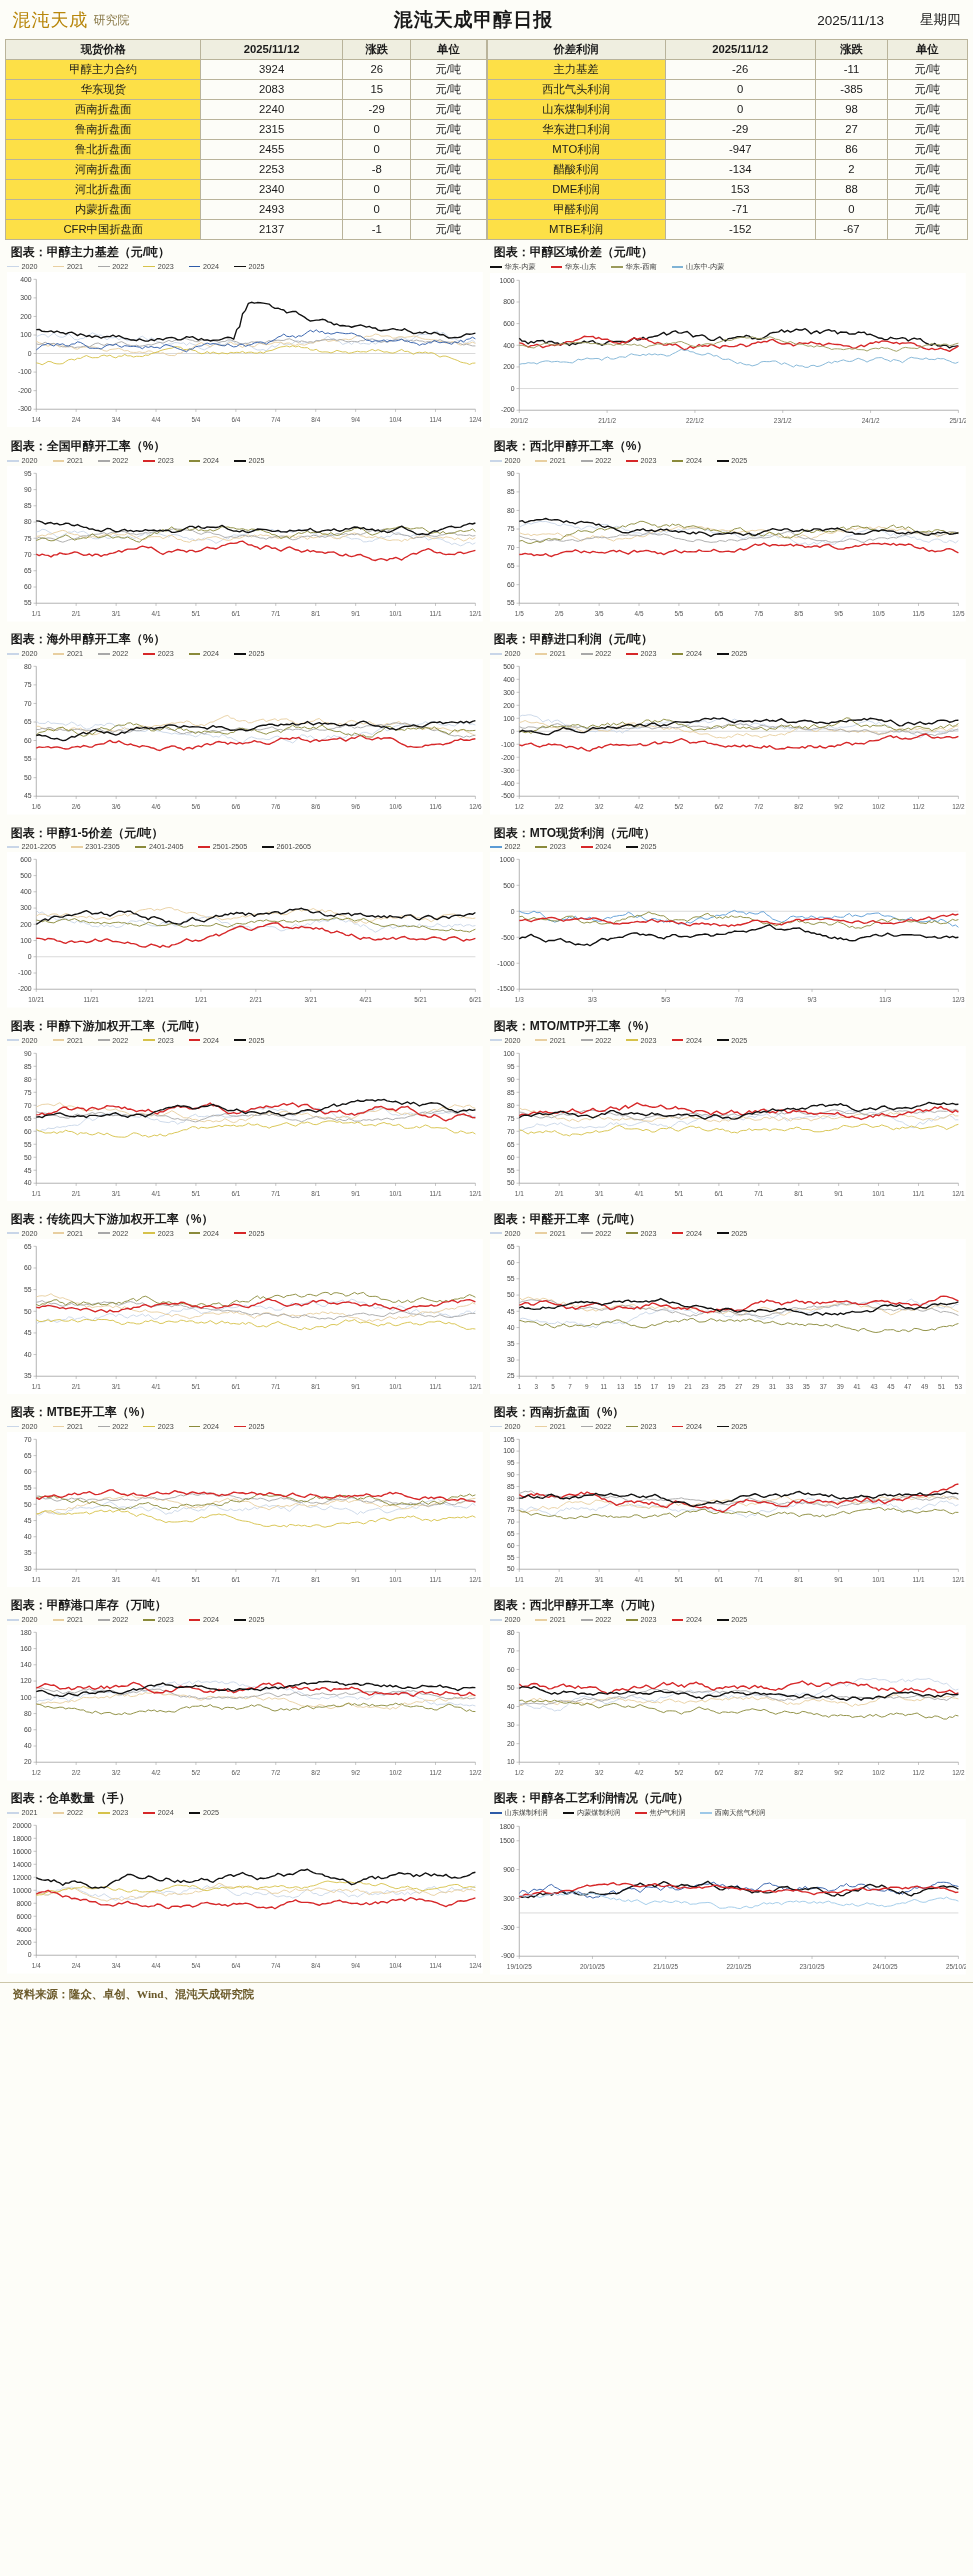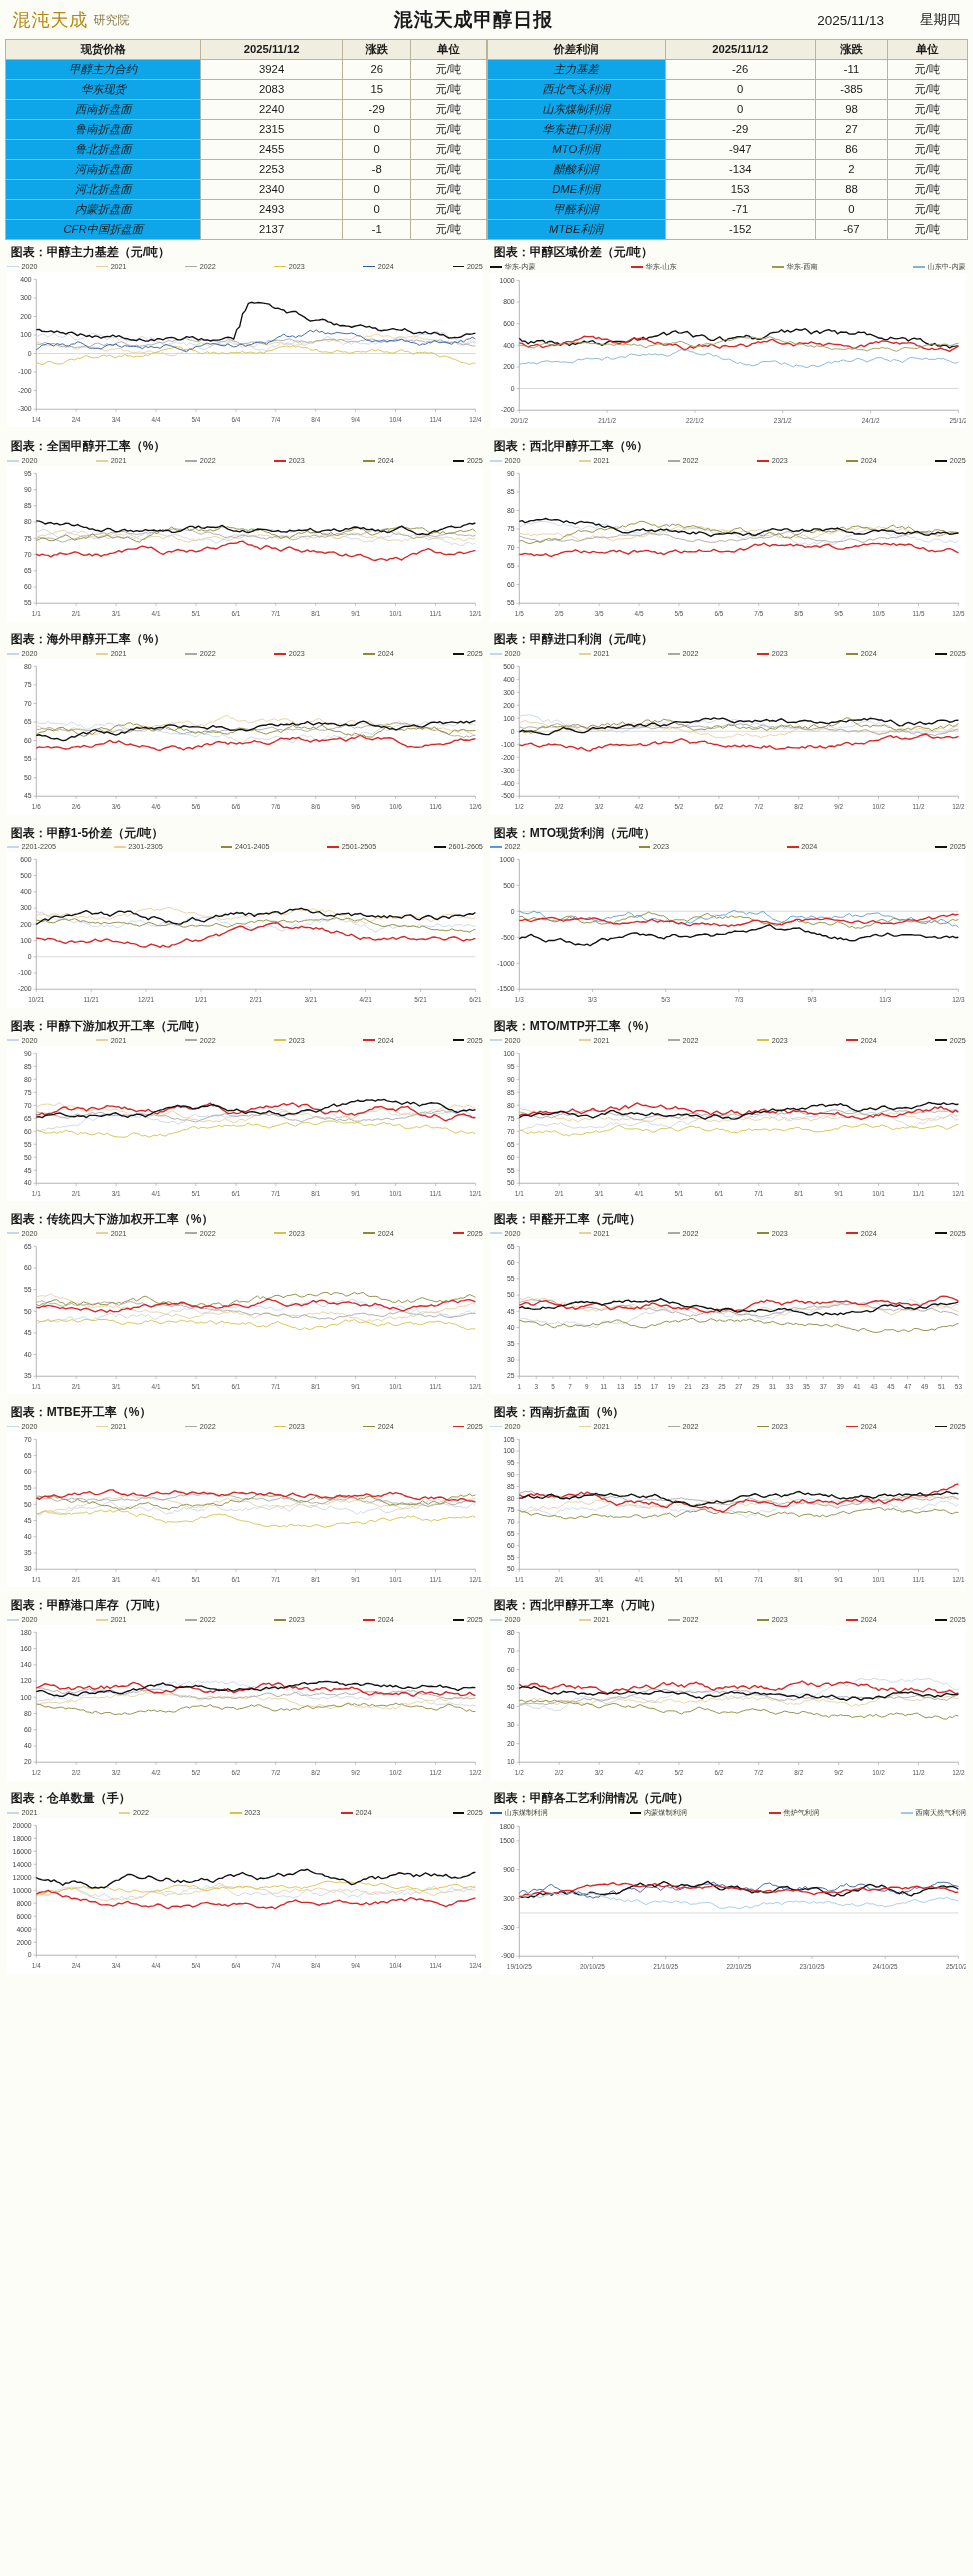--- a/index.html
+++ b/index.html
@@ -40,32 +40,32 @@
     border: 0.9px solid #b9b39a;
     height: 20px;
     padding: 0 3.6px;
     text-align: center;
     white-space: nowrap;
   }
   table.price th {
     background: #efeee0;
     font-weight: bold;
   }
-  table.price td.label { text-align: center; background: #0ea5e9; font-style: italic; }
+  table.price td.label { text-align: center; background: #fde047; }
   table.price td.num { text-align: center; }
 
   
   .grid { display: flex; flex-wrap: wrap; padding: 0 3.6px; }
   .cell { width: 50%; padding: 1.8px 3.6px 5.4px 3.6px; }
   .cell-title {
     font-size: 12px; font-weight: bold; padding: 2.7px 0 0.9px 3.6px;
     white-space: nowrap;
   }
   .legend {
-    display: flex; gap: 1px; justify-content: space-between;
+    display: flex; gap: 15px; justify-content: flex-start;
     font-size: 7.2px; color: #444; margin-bottom: 0.9px; flex-wrap: wrap;
   }
   .legend span.k { display: inline-flex; align-items: center; gap: 2.7px; }
   .legend i { width: 11.7px; height: 1.8px; display: inline-block; }
   .plot { width: 100%; display: block; }
   .axis-lab { font-size: 7px; fill: #555; }
   .ytick { font-size: 7.5px; fill: #444; }
   .footer {
     font-size: 11.3px; font-weight: bold; color: #6b5a2a;
     padding: 3.6px 0 1.8px 12.6px;
@@ -1351,14 +1351,15 @@
           <line x1="512.0" y1="150" x2="512.0" y2="153" stroke="#999" stroke-width="0.6"></line>
           <text class="axis-lab" x="512.0" y="164" text-anchor="middle">25/10/25</text>
           <path d="M32.0 81.2 L35.2 78.1 L38.4 78.7 L41.7 81.5 L44.9 78.8 L48.1 76.6 L51.3 78.0 L54.6 76.8 L57.8 77.7 L61.0 75.3 L64.2 72.6 L67.4 71.6 L70.7 74.5 L73.9 75.8 L77.1 77.8 L80.3 78.5 L83.5 81.2 L86.8 80.4 L90.0 80.3 L93.2 82.2 L96.4 79.4 L99.7 81.1 L102.9 83.0 L106.1 85.6 L109.3 84.5 L112.5 86.5 L115.8 85.2 L119.0 85.3 L122.2 82.7 L125.4 83.5 L128.6 82.2 L131.9 79.4 L135.1 78.5 L138.3 81.3 L141.5 80.4 L144.8 77.8 L148.0 76.6 L151.2 74.9 L154.4 76.4 L157.6 76.0 L160.9 78.0 L164.1 80.2 L167.3 77.3 L170.5 74.4 L173.7 74.3 L177.0 74.9 L180.2 74.0 L183.4 75.6 L186.6 78.0 L189.9 75.4 L193.1 72.8 L196.3 75.2 L199.5 75.2 L202.7 77.3 L206.0 77.5 L209.2 76.6 L212.4 75.0 L215.6 75.0 L218.8 73.6 L222.1 74.3 L225.3 72.4 L228.5 72.2 L231.7 71.1 L235.0 71.1 L238.2 71.4 L241.4 70.3 L244.6 69.1 L247.8 71.6 L251.1 72.8 L254.3 71.6 L257.5 73.7 L260.7 76.5 L263.9 74.6 L267.2 74.6 L270.4 72.6 L273.6 75.6 L276.8 76.3 L280.1 75.1 L283.3 76.8 L286.5 76.6 L289.7 78.4 L292.9 76.5 L296.2 73.6 L299.4 71.0 L302.6 70.6 L305.8 69.9 L309.0 72.3 L312.3 72.7 L315.5 74.1 L318.7 74.9 L321.9 77.8 L325.2 75.7 L328.4 75.9 L331.6 78.6 L334.8 77.7 L338.0 75.0 L341.3 76.2 L344.5 73.6 L347.7 76.3 L350.9 76.4 L354.1 75.7 L357.4 74.6 L360.6 75.0 L363.8 75.4 L367.0 76.6 L370.3 79.0 L373.5 78.1 L376.7 77.7 L379.9 75.7 L383.1 72.9 L386.4 73.2 L389.6 70.6 L392.8 73.6 L396.0 74.2 L399.2 73.9 L402.5 71.6 L405.7 71.2 L408.9 71.6 L412.1 74.1 L415.4 76.9 L418.6 76.7 L421.8 77.2 L425.0 78.1 L428.2 78.6 L431.5 78.9 L434.7 77.1 L437.9 78.7 L441.1 78.8 L444.3 81.5 L447.6 79.8 L450.8 82.1 L454.0 79.4 L457.2 79.5 L460.5 77.7 L463.7 74.9 L466.9 75.7 L470.1 74.1 L473.3 75.9 L476.6 75.3 L479.8 74.9 L483.0 72.4 L486.2 71.5 L489.4 69.2 L492.7 69.3 L495.9 69.1 L499.1 69.4 L502.3 70.1 L505.6 72.3 L508.8 73.0 L512.0 73.8 " fill="none" stroke="#2d5ba8" stroke-width="1" stroke-linejoin="round"></path>
           <path d="M32.0 84.2 L35.2 85.7 L38.4 84.9 L41.7 85.9 L44.9 83.9 L48.1 85.3 L51.3 83.3 L54.6 80.9 L57.8 82.8 L61.0 81.6 L64.2 81.8 L67.4 83.3 L70.7 80.7 L73.9 81.3 L77.1 79.1 L80.3 80.2 L83.5 82.4 L86.8 81.1 L90.0 78.9 L93.2 81.1 L96.4 82.5 L99.7 82.9 L102.9 82.3 L106.1 82.6 L109.3 80.1 L112.5 80.3 L115.8 81.7 L119.0 82.1 L122.2 82.4 L125.4 82.3 L128.6 81.8 L131.9 81.5 L135.1 81.0 L138.3 81.8 L141.5 80.6 L144.8 78.4 L148.0 76.9 L151.2 75.5 L154.4 73.9 L157.6 72.7 L160.9 72.2 L164.1 70.1 L167.3 71.7 L170.5 73.7 L173.7 71.7 L177.0 71.9 L180.2 74.2 L183.4 72.0 L186.6 70.4 L189.9 68.5 L193.1 69.5 L196.3 71.5 L199.5 73.8 L202.7 73.6 L206.0 73.5 L209.2 71.6 L212.4 72.4 L215.6 72.1 L218.8 73.5 L222.1 74.1 L225.3 73.7 L228.5 72.0 L231.7 71.9 L235.0 69.9 L238.2 68.1 L241.4 70.7 L244.6 72.9 L247.8 75.1 L251.1 77.2 L254.3 77.5 L257.5 75.5 L260.7 74.2 L263.9 73.5 L267.2 74.6 L270.4 74.0 L273.6 76.1 L276.8 76.6 L280.1 77.8 L283.3 78.7 L286.5 80.8 L289.7 79.5 L292.9 79.8 L296.2 78.7 L299.4 80.5 L302.6 80.8 L305.8 80.5 L309.0 79.7 L312.3 77.3 L315.5 75.1 L318.7 74.2 L321.9 74.3 L325.2 73.8 L328.4 76.2 L331.6 77.2 L334.8 77.4 L338.0 77.6 L341.3 77.2 L344.5 76.2 L347.7 77.3 L350.9 75.6 L354.1 75.1 L357.4 75.2 L360.6 77.0 L363.8 79.3 L367.0 81.0 L370.3 82.2 L373.5 83.7 L376.7 84.2 L379.9 81.7 L383.1 83.7 L386.4 83.6 L389.6 81.2 L392.8 80.2 L396.0 78.0 L399.2 78.2 L402.5 78.7 L405.7 76.3 L408.9 74.4 L412.1 72.4 L415.4 71.4 L418.6 72.6 L421.8 74.3 L425.0 74.2 L428.2 72.3 L431.5 73.8 L434.7 76.2 L437.9 77.2 L441.1 78.5 L444.3 80.2 L447.6 81.8 L450.8 79.3 L454.0 81.0 L457.2 82.9 L460.5 84.0 L463.7 81.6 L466.9 81.3 L470.1 80.2 L473.3 78.1 L476.6 77.0 L479.8 75.8 L483.0 76.0 L486.2 75.5 L489.4 75.1 L492.7 73.6 L495.9 73.1 L499.1 74.6 L502.3 73.8 L505.6 73.7 L508.8 74.9 L512.0 76.8 " fill="none" stroke="#111111" stroke-width="1.5" stroke-linejoin="round"></path>
           <path d="M32.0 85.1 L35.2 84.0 L38.4 82.3 L41.7 82.8 L44.9 83.2 L48.1 81.4 L51.3 80.6 L54.6 80.2 L57.8 78.7 L61.0 80.4 L64.2 81.0 L67.4 81.6 L70.7 81.1 L73.9 81.0 L77.1 79.5 L80.3 78.4 L83.5 78.0 L86.8 78.2 L90.0 78.6 L93.2 77.1 L96.4 75.6 L99.7 74.7 L102.9 73.6 L106.1 72.2 L109.3 73.4 L112.5 72.7 L115.8 72.2 L119.0 71.6 L122.2 71.6 L125.4 71.1 L128.6 71.9 L131.9 70.5 L135.1 69.7 L138.3 71.7 L141.5 72.0 L144.8 70.8 L148.0 70.4 L151.2 71.0 L154.4 71.8 L157.6 73.2 L160.9 73.5 L164.1 74.2 L167.3 73.2 L170.5 73.0 L173.7 72.3 L177.0 71.7 L180.2 70.7 L183.4 72.1 L186.6 73.4 L189.9 74.0 L193.1 73.1 L196.3 72.1 L199.5 72.9 L202.7 74.1 L206.0 75.9 L209.2 75.3 L212.4 74.3 L215.6 75.3 L218.8 75.8 L222.1 75.2 L225.3 75.2 L228.5 74.1 L231.7 75.7 L235.0 74.4 L238.2 74.1 L241.4 73.7 L244.6 72.4 L247.8 72.5 L251.1 73.8 L254.3 74.7 L257.5 74.6 L260.7 75.4 L263.9 74.9 L267.2 75.7 L270.4 76.1 L273.6 77.4 L276.8 76.1 L280.1 77.1 L283.3 77.3 L286.5 78.7 L289.7 78.6 L292.9 78.1 L296.2 79.1 L299.4 79.5 L302.6 78.6 L305.8 78.0 L309.0 79.3 L312.3 80.0 L315.5 78.3 L318.7 78.6 L321.9 77.5 L325.2 77.5 L328.4 78.0 L331.6 78.7 L334.8 77.2 L338.0 78.5 L341.3 79.5 L344.5 79.6 L347.7 80.2 L350.9 81.3 L354.1 82.7 L357.4 81.0 L360.6 80.4 L363.8 80.5 L367.0 79.7 L370.3 80.4 L373.5 79.6 L376.7 80.0 L379.9 80.7 L383.1 80.1 L386.4 78.3 L389.6 77.1 L392.8 78.1 L396.0 77.8 L399.2 76.8 L402.5 76.7 L405.7 75.3 L408.9 76.2 L412.1 77.8 L415.4 78.0 L418.6 77.0 L421.8 76.9 L425.0 77.6 L428.2 76.5 L431.5 75.4 L434.7 76.1 L437.9 74.6 L441.1 74.6 L444.3 74.4 L447.6 74.9 L450.8 76.3 L454.0 74.9 L457.2 76.0 L460.5 74.4 L463.7 74.1 L466.9 73.4 L470.1 74.8 L473.3 75.6 L476.6 75.4 L479.8 74.4 L483.0 73.8 L486.2 75.3 L489.4 74.8 L492.7 75.7 L495.9 75.4 L499.1 76.5 L502.3 77.9 L505.6 78.8 L508.8 80.3 L512.0 80.0 " fill="none" stroke="#d62728" stroke-width="1.5" stroke-linejoin="round"></path>
           <path d="M32.0 83.8 L35.2 83.6 L38.4 85.2 L41.7 83.9 L44.9 82.7 L48.1 83.3 L51.3 84.7 L54.6 85.8 L57.8 84.8 L61.0 83.3 L64.2 82.9 L67.4 82.1 L70.7 81.5 L73.9 83.5 L77.1 82.1 L80.3 83.0 L83.5 82.4 L86.8 81.2 L90.0 80.5 L93.2 79.1 L96.4 81.4 L99.7 82.9 L102.9 82.5 L106.1 81.9 L109.3 81.2 L112.5 81.1 L115.8 82.4 L119.0 83.1 L122.2 84.2 L125.4 85.4 L128.6 86.0 L131.9 87.7 L135.1 86.5 L138.3 88.4 L141.5 87.4 L144.8 89.4 L148.0 90.0 L151.2 88.3 L154.4 90.5 L157.6 89.2 L160.9 88.3 L164.1 90.2 L167.3 91.9 L170.5 93.6 L173.7 92.0 L177.0 90.8 L180.2 89.6 L183.4 90.4 L186.6 91.0 L189.9 89.2 L193.1 90.3 L196.3 91.2 L199.5 91.2 L202.7 89.5 L206.0 90.1 L209.2 91.8 L212.4 90.4 L215.6 91.2 L218.8 93.3 L222.1 92.9 L225.3 93.0 L228.5 91.9 L231.7 91.6 L235.0 91.5 L238.2 91.2 L241.4 91.7 L244.6 93.4 L247.8 95.5 L251.1 97.5 L254.3 97.5 L257.5 97.3 L260.7 96.2 L263.9 96.2 L267.2 96.6 L270.4 97.6 L273.6 98.0 L276.8 96.3 L280.1 95.3 L283.3 96.8 L286.5 97.0 L289.7 94.9 L292.9 94.9 L296.2 93.1 L299.4 91.4 L302.6 93.0 L305.8 91.7 L309.0 92.7 L312.3 91.4 L315.5 91.5 L318.7 93.6 L321.9 91.6 L325.2 90.4 L328.4 90.0 L331.6 90.7 L334.8 89.4 L338.0 91.0 L341.3 90.0 L344.5 90.1 L347.7 91.9 L350.9 91.8 L354.1 90.2 L357.4 92.2 L360.6 90.7 L363.8 92.0 L367.0 90.6 L370.3 89.7 L373.5 91.7 L376.7 91.8 L379.9 93.1 L383.1 93.9 L386.4 94.7 L389.6 93.1 L392.8 93.8 L396.0 92.5 L399.2 94.5 L402.5 95.3 L405.7 94.1 L408.9 93.2 L412.1 91.5 L415.4 93.0 L418.6 92.6 L421.8 94.1 L425.0 95.0 L428.2 94.3 L431.5 95.9 L434.7 95.3 L437.9 95.1 L441.1 94.2 L444.3 92.7 L447.6 92.6 L450.8 91.6 L454.0 92.1 L457.2 90.4 L460.5 89.3 L463.7 87.9 L466.9 88.8 L470.1 90.4 L473.3 91.1 L476.6 90.8 L479.8 89.0 L483.0 88.5 L486.2 87.7 L489.4 86.7 L492.7 86.3 L495.9 87.2 L499.1 85.3 L502.3 87.2 L505.6 88.1 L508.8 88.5 L512.0 89.8 " fill="none" stroke="#9ec9e8" stroke-width="1" stroke-linejoin="round"></path>
         </svg>
   </div>
     </div>
 
+  <div class="footer">资料来源：隆众、卓创、Wind、混沌天成研究院</div>
 </div>
 
 
 </body></html>

